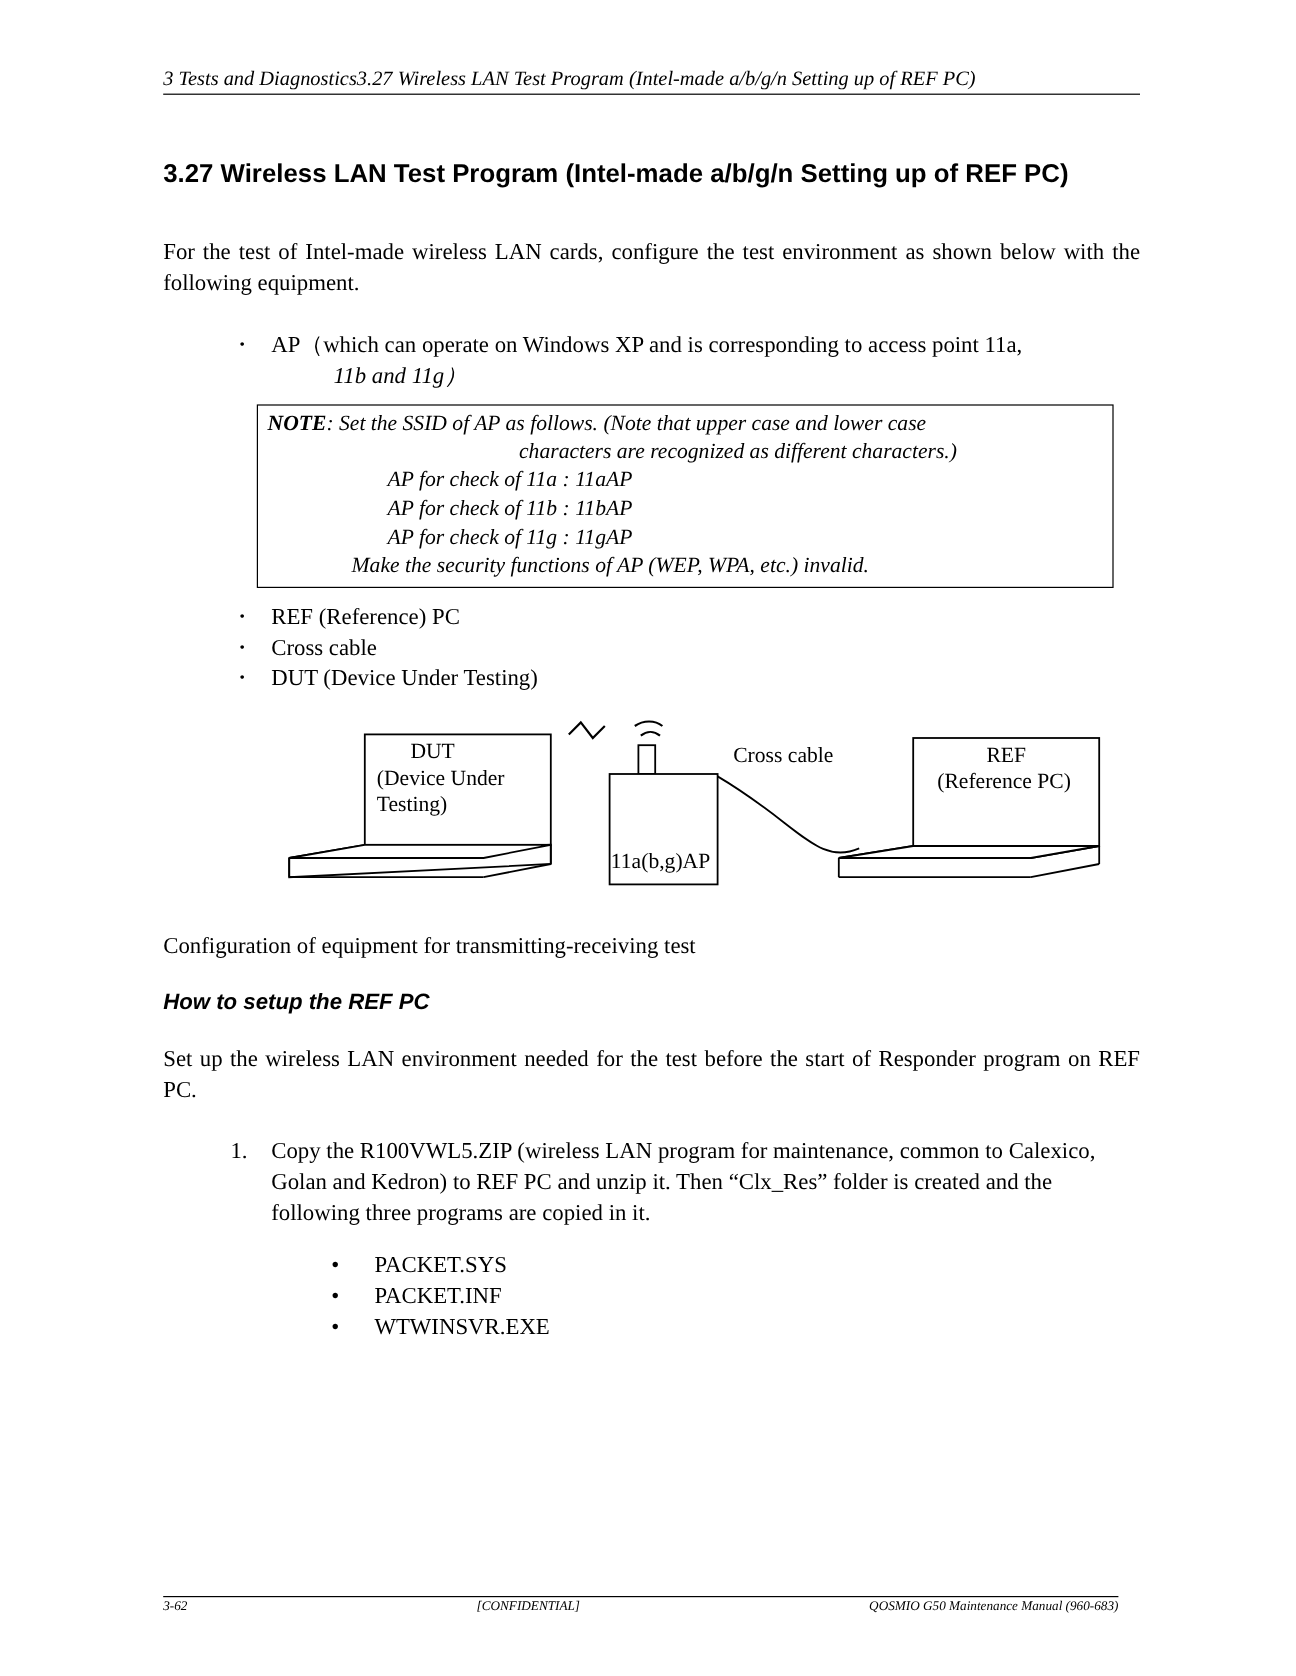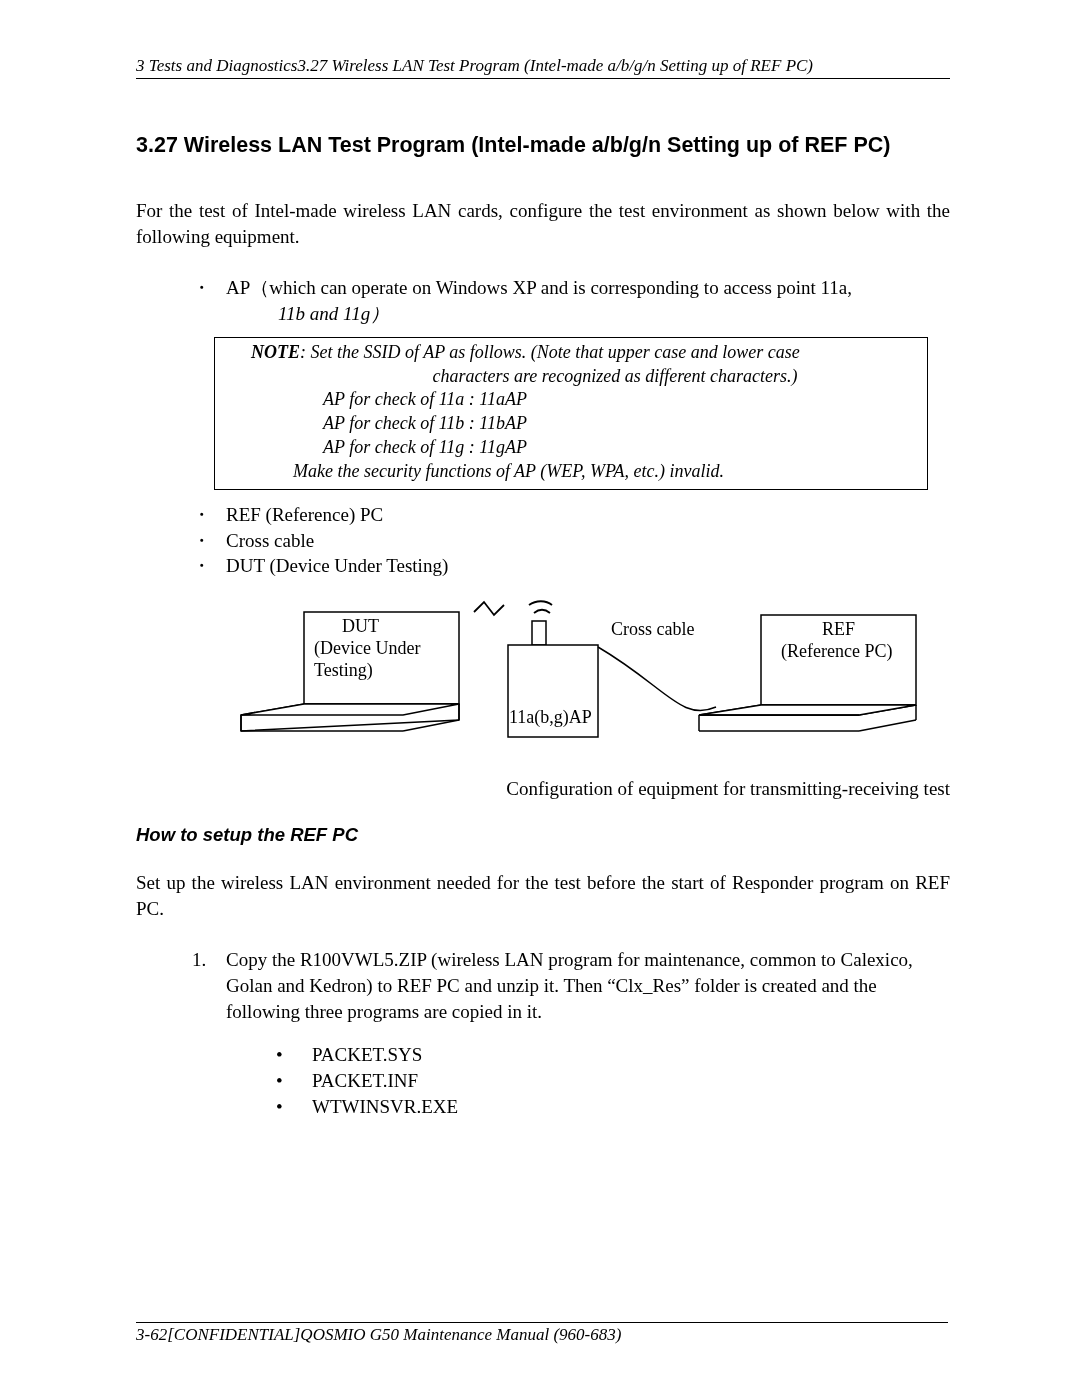--- a/index.html
+++ b/index.html
@@ -67,37 +67,36 @@
       padding: 3px 8px 5px 8px;
       font-size: 18px;
       font-style: italic;
       line-height: 1.33;
       margin-bottom: 12px;
       margin-top: 8px;
     }
     .note-label {
       font-weight: bold;
       font-style: italic;
-      margin-left: 28px;
     }
     .note-line1 { padding-left: 0; }
     .note-indent1 { padding-left: 88px; text-align: center; }
     .note-indent2 { padding-left: 100px; }
     .note-indent3 { padding-left: 70px; }
     .diagram-area {
       position: relative;
       height: 175px;
       margin: 18px 0 6px 0;
     }
     .diagram-svg {
       display: block;
       margin-left: 90px;
     }
     .diagram-caption {
-      text-align: right;
+      text-align: left;
       font-size: 19px;
       margin-top: 4px;
       margin-bottom: 24px;
     }
     .sub-heading {
       font-family: Arial, Helvetica, sans-serif;
       font-weight: bold;
       font-size: 18.5px;
       margin-bottom: 24px;
       font-style: italic;
@@ -125,26 +124,26 @@
       line-height: 1.35;
     }
     .inner-bullet-dot {
       width: 36px;
       flex-shrink: 0;
       text-align: left;
     }
     .footer-row {
       position: absolute;
       left: 136px;
-      right: 132px;
+      right: 148px;
       bottom: 52px;
       display: flex;
-      justify-content: flex-start;
-      font-style: italic;
-      font-size: 17px;
+      justify-content: space-between;
+      font-style: italic;
+      font-size: 11px;
       border-top: 1.5px solid #000;
       padding-top: 2px;
     }
   </style>
 </head>
 <body>
 
 <div class="header-row">
   <div class="header-left">3 Tests and Diagnostics</div>
   <div class="header-right">3.27 Wireless LAN Test Program (Intel-made a/b/g/n Setting up of REF PC)</div>

